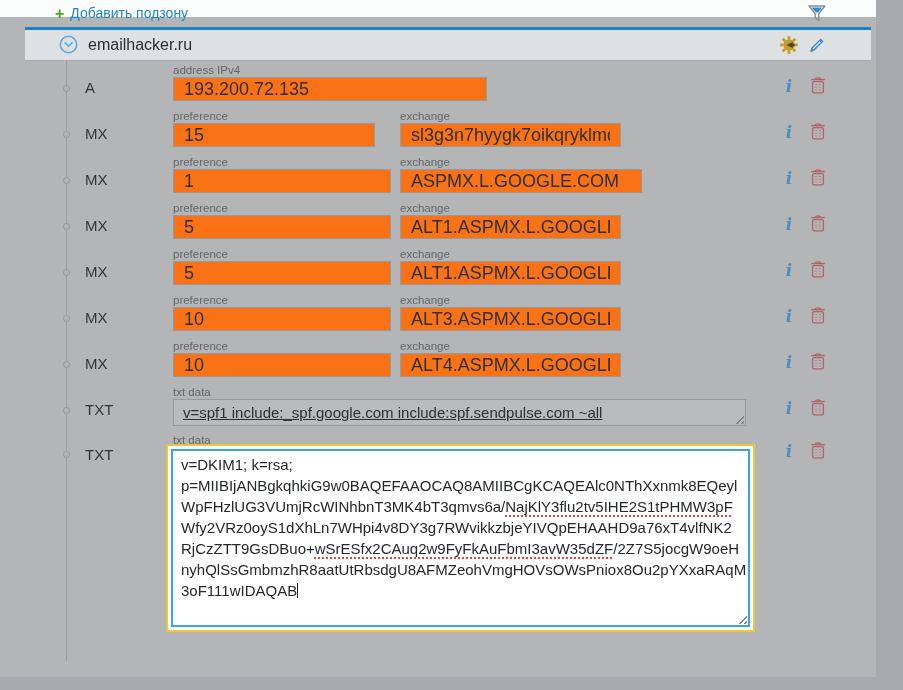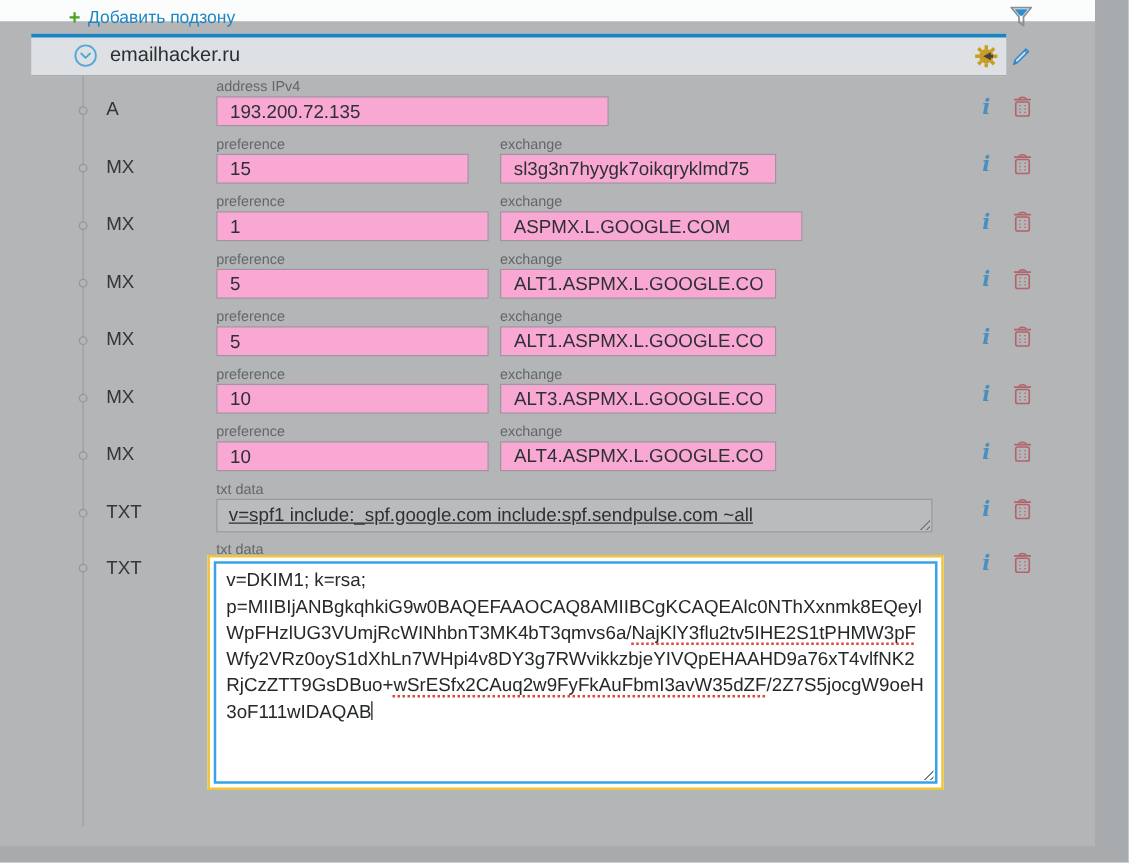--- a/index.html
+++ b/index.html
@@ -7,40 +7,40 @@
         font-family:"Liberation Sans",sans-serif;-webkit-font-smoothing:antialiased}
   .container{position:absolute;left:0;top:0;width:876px;height:677px;background:#b3b5b6}
 
   
   .topbar{position:absolute;left:0;top:0;width:876px;height:17px;background:#fbfcfc}
   .add-subzone{position:absolute;left:55px;top:5px;font-size:14px;color:#1d86c8;cursor:pointer;white-space:nowrap}
   .plus{color:#47a322;font-weight:700;font-size:16px;margin-right:6px;vertical-align:-1px}
   .funnel{position:absolute;left:806px;top:3px;width:22px;height:22px;cursor:pointer}
 
   
-  .panel-header{position:absolute;left:25px;top:27px;width:780px;height:34px;background:#dde1e3;
+  .panel-header{position:absolute;left:25px;top:27px;width:846px;height:34px;background:#dde1e3;
                 border-top:3px solid #1b83c4;border-bottom:1px solid #a9adb0;box-sizing:border-box}
   .chevron{position:absolute;left:34px;top:5px;width:19px;height:19px;cursor:pointer}
   .domain{position:absolute;left:63px;top:6px;font-size:16px;color:#2c2f31}
   .hdr-ico{position:absolute;top:5px;width:20px;height:20px;cursor:pointer}
   .gear{left:754px}
   .pencil{left:782px}
 
   
   .zone-body{position:absolute;left:25px;top:61px;width:814px;height:616px}
   .tree-line{position:absolute;left:41px;top:0;width:1px;height:600px;background:#9b9ea0}
   #records{position:relative;padding-top:3px}
   .record-row{position:relative;height:46px}
   .record-row.txtrow{height:48px}
   .record-row.tall{height:198px}
   .node{position:absolute;left:38px;width:5px;height:5px;border:1px solid #94979a;border-radius:50%;background:#b3b5b6}
   .rtype{position:absolute;left:60px;font-size:15px;color:#333639}
   .flabel{position:absolute;top:0;font-size:11.5px;color:#63676a;white-space:nowrap}
   .rec-input{position:absolute;top:13px;height:24px;box-sizing:border-box;border:1px solid #97999c;
-             background:#f9a8d4;color:#2e3134;font-size:15px;padding:0 10px;font-family:inherit;outline:none}
+             background:#f97316;color:#2e3134;font-size:18px;padding:0 10px;font-family:inherit;outline:none}
   .fake-ta{position:absolute;top:13px;height:27px;box-sizing:border-box;border:1px solid #97999c;
            background:#babbbc;color:#2e3134;font-size:15px;padding:4px 9px;white-space:nowrap;overflow:hidden}
   .grip{position:absolute;right:1px;bottom:1px;width:10px;height:10px;cursor:nwse-resize;
         clip-path:polygon(100% 0,100% 100%,0 100%);
         background:repeating-linear-gradient(135deg,transparent 0 2px,#7e8183 2px 3.2px)}
   .hl-box{position:absolute;left:141px;top:10px;width:589px;height:188px;background:#ffffff;
           border:2px solid #eec63e;box-sizing:border-box;padding:3px}
   .big-ta{position:relative;width:100%;height:100%;box-sizing:border-box;border:2px solid #38a3e8;
           background:#ffffff;padding:3px 8px;font-size:15px;line-height:21px;color:#25282a;
           overflow:hidden;cursor:text}
@@ -240,20 +240,21 @@
             <span class="node" style="top: 17px;"></span>
             <span class="rtype" style="top: 12px;">TXT</span>
             <span class="flabel" style="left: 148px;">txt data</span>
             <div class="hl-box">
               <div class="big-ta">
                 <div class="tline"><span>v=DKIM1; k=rsa;</span></div>
                 <div class="tline"><span>p=MIIBIjANBgkqhkiG9w0BAQEFAAOCAQ8AMIIBCgKCAQEAlc0NThXxnmk8EQeyl</span></div>
                 <div class="tline"><span>WpFHzlUG3VUmjRcWINhbnT3MK4bT3qmvs6a/</span><span class="miss">NajKlY3flu2tv5IHE2S1tPHMW3pF</span></div>
                 <div class="tline"><span>Wfy2VRz0oyS1dXhLn7WHpi4v8DY3g7RWvikkzbjeYIVQpEHAAHD9a76xT4vlfNK2</span></div>
                 <div class="tline"><span>RjCzZTT9GsDBuo+</span><span class="miss">wSrESfx2CAuq2w9FyFkAuFbmI3avW35dZF</span><span>/2Z7S5jocgW9oeH</span></div>
+                <div class="tline"><span>nyhQlSsGmbmzhR8aatUtRbsdgU8AFMZeohVmgHOVsOWsPniox8Ou2pYXxaRAqM</span></div>
                 <div class="tline"><span>3oF111wIDAQAB</span><span class="caret"></span></div>
                 <span class="grip"></span>
               </div>
             </div>
             <span class="info-ico" style="top: 8px;">i</span>
             <span class="trash-ico" style="top: 7px;"><svg width="16" height="18" viewBox="0 0 16 18">
   <path d="M1.3 3.6 H14.7" stroke="#b2636b" stroke-width="1.4" fill="none"></path>
   <path d="M5.2 3.3 C5.5 1.3 10.5 1.3 10.8 3.3" stroke="#b2636b" stroke-width="1.2" fill="none"></path>
   <rect x="2.6" y="5.6" width="10.8" height="11.2" rx="1.4" fill="none" stroke="#b2636b" stroke-width="1.3"></rect>
   <line x1="6" y1="8" x2="6" y2="15" stroke="#b2636b" stroke-width="1.1" stroke-dasharray="1 1.7"></line>

